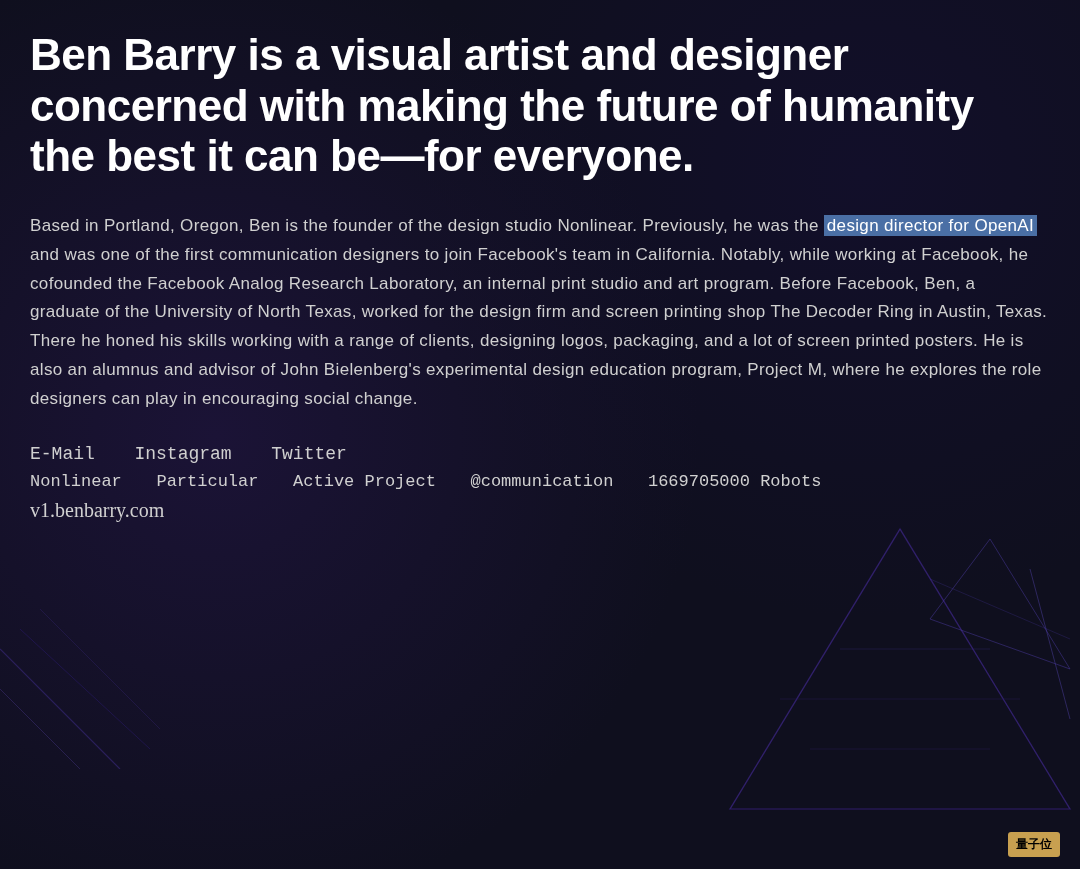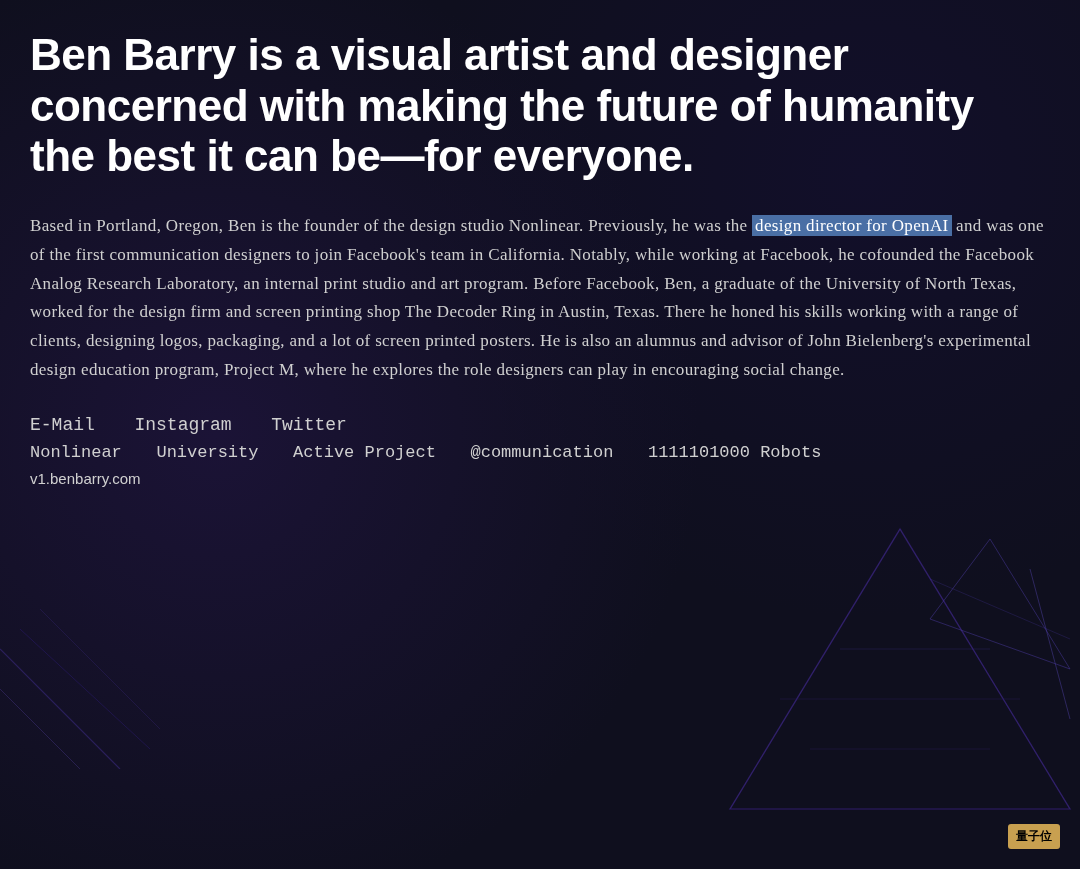--- a/index.html
+++ b/index.html
@@ -55,21 +55,21 @@
       font-size: 44px;
       font-weight: 900;
       line-height: 1.15;
       color: #ffffff;
       margin-bottom: 30px;
       max-width: 980px;
       letter-spacing: -0.5px;
     }
 
     .body-text {
-      font-family: Liberation Serif, serif;
+      font-family: Liberation Sans, sans-serif;
       font-size: 17px;
       line-height: 1.7;
       color: #d0d0d0;
       max-width: 1020px;
       margin-bottom: 30px;
       letter-spacing: 0.02em;
     }
 
     .highlight {
       background-color: #4a6fa5;
@@ -99,28 +99,28 @@
       font-family: 'Courier New', Courier, monospace;
       font-size: 17px;
       color: #d0d0d0;
       text-decoration: none;
       margin-right: 25px;
       cursor: pointer;
       margin-top: 44px;
     }
 
     .footer-url {
-      font-family: Liberation Sans, sans-serif;
-      font-size: 15px;
+      font-family: Liberation Serif, serif;
+      font-size: 20px;
       color: #d0d0d0;
     }
 
     .wechat-badge {
       position: absolute;
-      bottom: 20px;
+      bottom: 12px;
       right: 20px;
       background-color: #c8a050;
       color: #000;
       font-size: 12px;
       font-weight: bold;
       padding: 4px 8px;
       border-radius: 3px;
       font-family: 'Arial', sans-serif;
     }
   </style>
@@ -160,23 +160,23 @@
   </p>
 
   <div class="footer-links">
     <a>E-Mail</a>
     <a>Instagram</a>
     <a>Twitter</a>
   </div>
 
   <div class="footer-nav">
     <a>Nonlinear</a>
-    <a>University</a>
+    <a>Particular</a>
     <a>Active Project</a>
     <a>@communication</a>
-    <a>1111101000 Robots</a>
+    <a>1669705000 Robots</a>
   </div>
 
   <div class="footer-url">v1.benbarry.com</div>
 
   <div class="wechat-badge">量子位</div>
 
 </div>
 
 </body></html>

